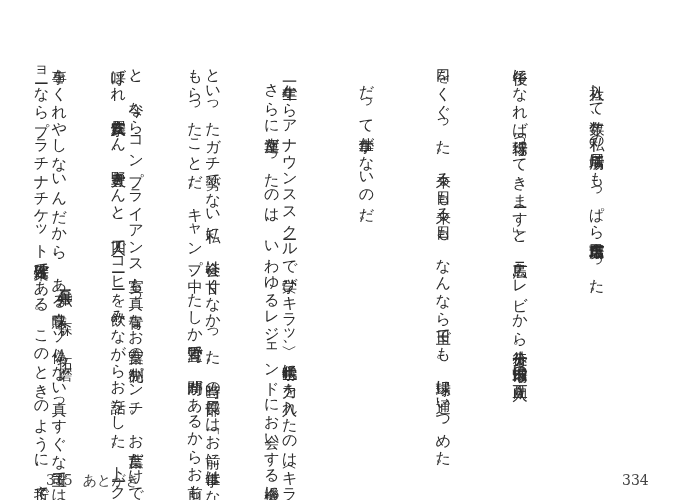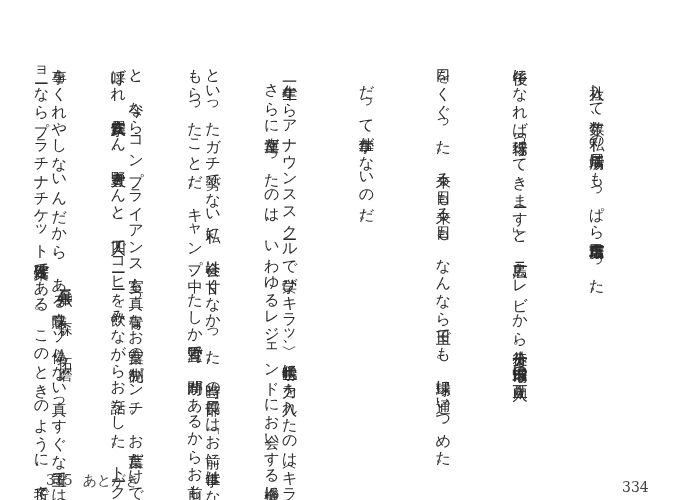--- a/index.html
+++ b/index.html
@@ -44,21 +44,21 @@
   .sig-date { display: inline; }
   .sig-gap { display: inline-block; height: 30px; }
   .sig-author { display: inline; letter-spacing: 10px; }
   .folio {
     position: absolute; top: 472px;
     font-size: 14px; color: #444;
     font-family: "DejaVu Serif", "Liberation Serif", serif;
   }
   .folio-left { left: 46px; }
   .folio-left .running-head { margin-left: 10px; }
-  .folio-right { left: 282px; margin-top: 7px; }
+  .folio-right { left: 282px; }
 </style>
 </head>
 <body>
 
 <div class="spread">
 
   <div class="page page-right">
     <div class="body-text">
       <span class="col">　入社して数年、私の居場所はもっぱら広島市民球場だった。</span>
       <span class="col">午後になれば「球場行ってきまーす」と、広島テレビから徒歩十分。旧市民球場の正面入り</span>

